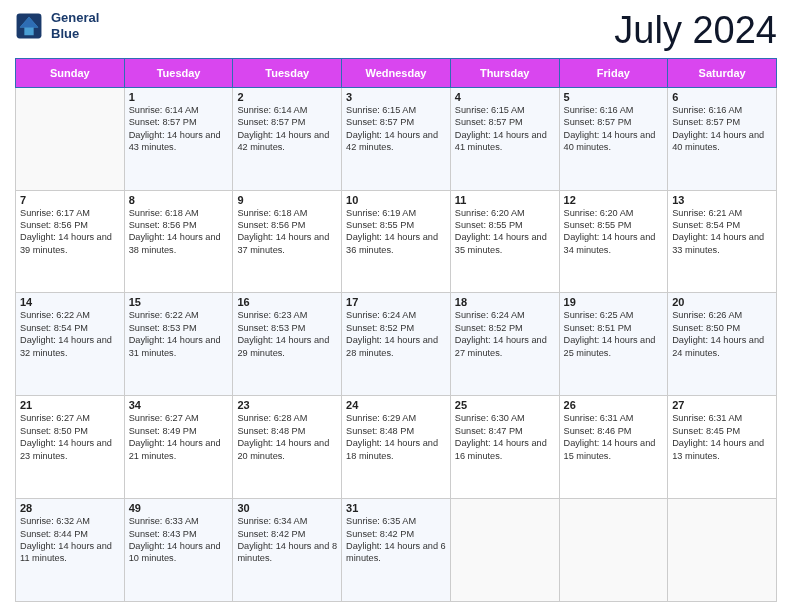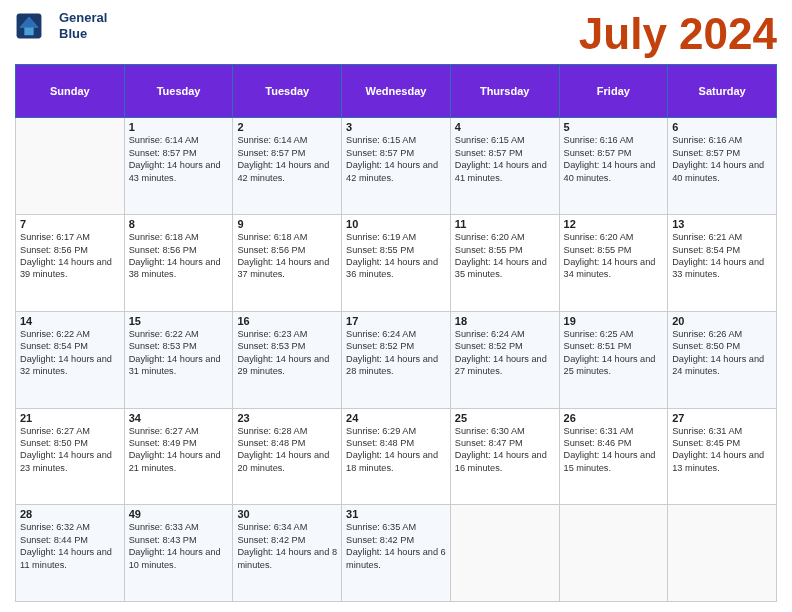--- a/index.html
+++ b/index.html
@@ -19,56 +19,56 @@
     }
     .header-area {
       display: flex;
       justify-content: space-between;
       align-items: flex-start;
       margin-bottom: 6px;
     }
     .logo {
       display: flex;
       align-items: center;
-      gap: 16px;
+      gap: 8px;
     }
     .logo-text {
       font-size: 13px;
       font-weight: bold;
       color: #1a3a6b;
       line-height: 1.2;
     }
     .logo-icon {
       width: 28px;
       height: 28px;
     }
     .title-area {
       text-align: right;
     }
     .main-title {
-      font-size: 44px;
-      font-weight: bold;
-      color: #c2410c;
+      font-size: 38px;
+      font-weight: normal;
+      color: #0f172a;
       line-height: 1.1;
     }
     .subtitle {
       font-size: 13px;
       color: #333;
     }
     .calendar {
       width: 100%;
       border-collapse: collapse;
       flex: 1;
       font-size: 10px;
     }
     .calendar thead th {
-      background-color: #6d28d9;
+      background-color: #d946ef;
       color: #fff;
       text-align: center;
-      padding: 20px 3px;
+      padding: 8px 3px;
       font-size: 11px;
       font-weight: bold;
       border: 1px solid #2e6db4;
     }
     .calendar tbody td {
       border: 1px solid #ccc;
       vertical-align: top;
       padding: 3px 4px;
       width: calc(100% / 7);
       height: 90px;

